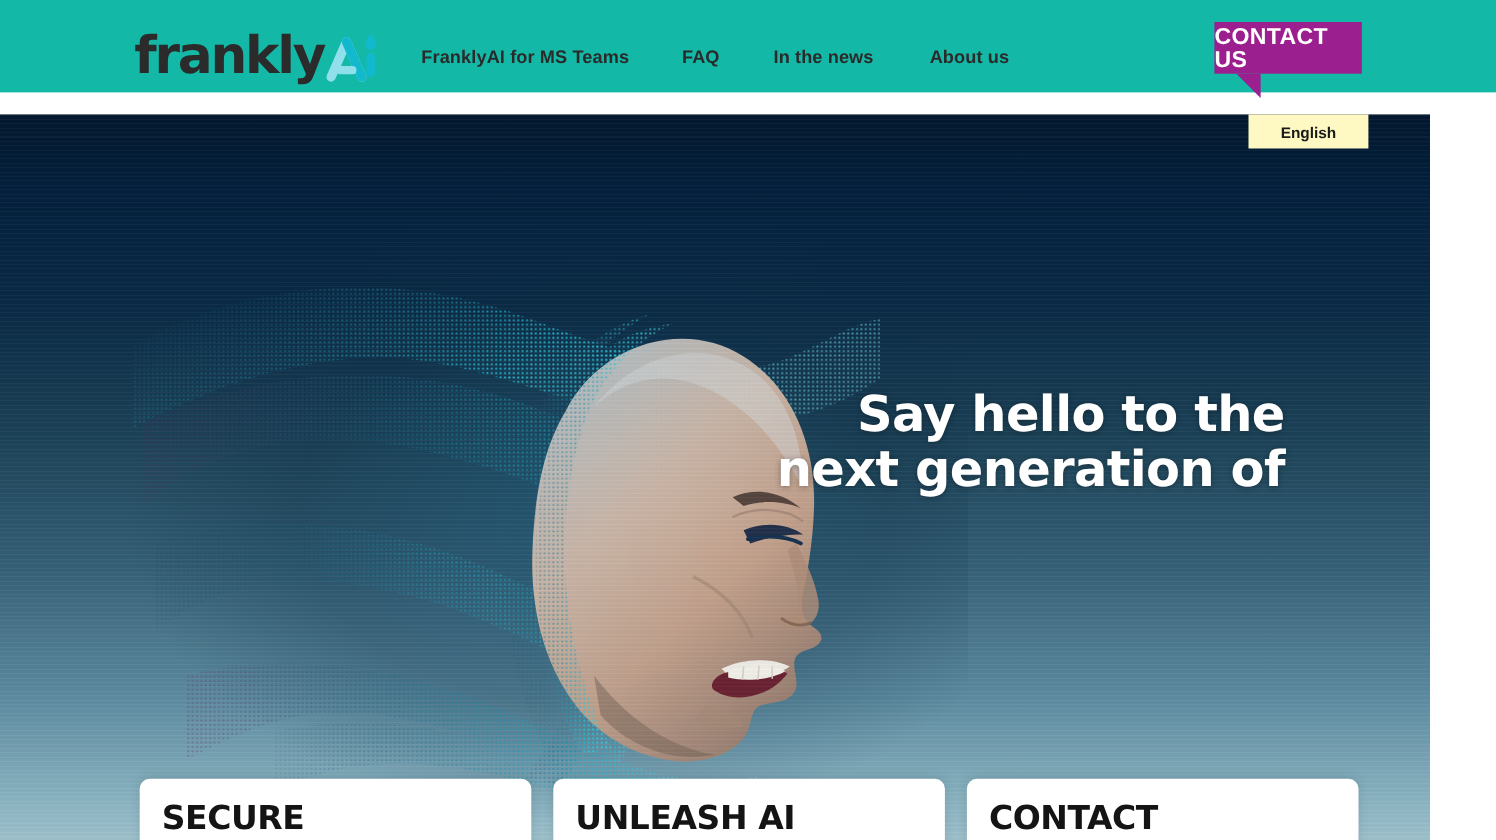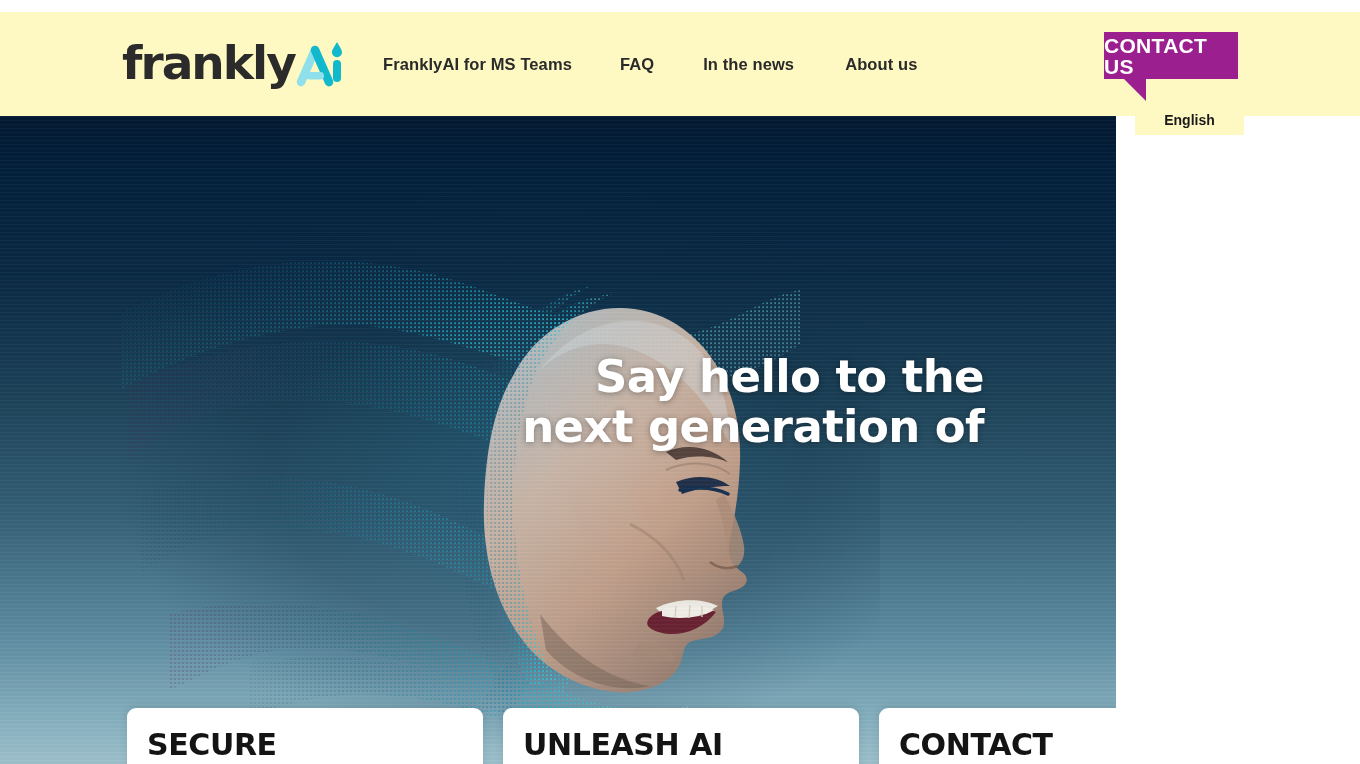--- a/index.html
+++ b/index.html
@@ -8,24 +8,23 @@
     width: 1360px; height: 764px;
     overflow: hidden;
     font-family: "Liberation Sans", sans-serif;
     background: #ffffff;
   }
   .page { position: relative; width: 1360px; height: 764px; overflow: hidden; }
 
   
   .header {
     position: absolute; top: 0; left: 0;
-    width: 1360px; height: 104px;
-    background: #fef9c3;
+    width: 1360px; height: 84px;
+    background: #14b8a6;
     z-index: 30;
-    margin-top: 12px;
   }
   .logo {
     position: absolute; left: 122px; top: 19px;
     height: 62px; display: flex; align-items: center;
     user-select: none;
   }
   .logo-word {
     font-family: "DejaVu Sans", sans-serif;
     font-size: 47px; font-weight: 700;
     letter-spacing: -2.0px;
@@ -77,21 +76,21 @@
     width: 109px; height: 31px;
     background: #fef9c3;
     display: flex; align-items: center; justify-content: center;
     font-size: 14px; font-weight: 700; color: #1a1a1a;
     z-index: 31; cursor: pointer;
   }
 
   
   .hero {
     position: absolute; left: 0; top: 104px;
-    width: 1116px; height: 660px;
+    width: 1300px; height: 660px;
     overflow: hidden;
     background:
       linear-gradient(to bottom,
         #03182f 0%,
         #03203c 10%,
         #0a2a45 26%,
         #1c4258 44%,
         #356076 62%,
         #5d8ba0 80%,
         #86b0bf 93%,

